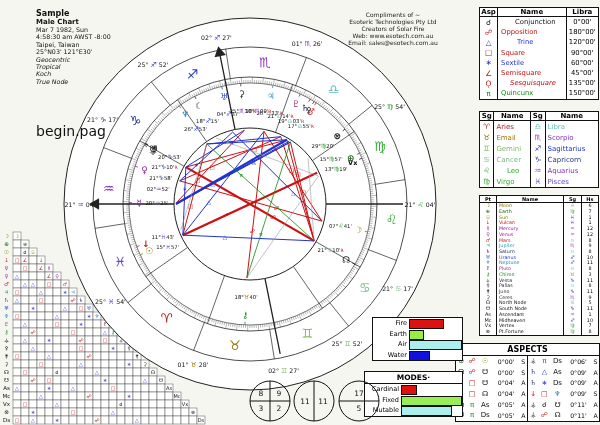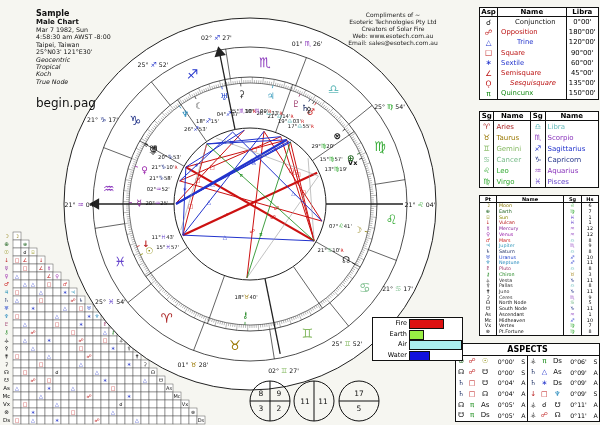--- a/index.html
+++ b/index.html
@@ -6,21 +6,21 @@
   .page{width:600px;height:425px;position:relative;background:#f6f6f1;
         font-family:"DejaVu Sans",sans-serif;overflow:hidden;}
   .abs{position:absolute;}
   svg{display:block;}
   
   #info{left:36px;top:9px;width:130px;color:#111;}
   #info .t{font-size:8px;font-weight:bold;}
   #info .st{font-size:7px;font-weight:bold;}
   #info .ln{font-size:6.3px;line-height:7.4px;}
   #info .it{font-size:6.3px;line-height:7.4px;font-style:italic;}
-  #begin{left:36px;top:96px;font-size:12px;color:#111;}
+  #begin{left:36px;top:123px;font-size:14px;color:#111;}
   #compliments{left:328px;top:11px;width:130px;text-align:center;
                font-size:6px;line-height:7px;color:#222;}
   
   .box{background:#fff;border:1px solid #111;}
   table{border-collapse:collapse;width:100%;}
   th,td{padding:0;margin:0;white-space:nowrap;}
   #aspect-table-box{left:479px;top:7px;width:118px;}
   #aspect-table th{font-size:7px;border-bottom:1px solid #111;}
   #aspect-table td{font-size:6.8px;height:10.2px;}
   #aspect-table td.g{text-align:center;font-size:7.5px;}
@@ -1104,39 +1104,39 @@
         </thead>
         <tbody>
           <tr>
             <td class="g" style="color: rgb(170, 34, 34);">♈</td>
             <td class="vline" style="color: rgb(170, 34, 34); padding-left: 2px;">Aries</td>
             <td class="vline g" style="color: rgb(102, 187, 187);">♎</td>
             <td class="vline" style="color: rgb(102, 187, 187); padding-left: 2px;">Libra</td>
           </tr>
           <tr>
             <td class="g" style="color: rgb(153, 119, 0);">♉</td>
-            <td class="vline" style="color: rgb(153, 119, 0); padding-left: 2px;">Taurus</td>
+            <td class="vline" style="color: rgb(153, 119, 0); padding-left: 2px;">Email</td>
             <td class="vline g" style="color: rgb(136, 51, 187);">♏</td>
             <td class="vline" style="color: rgb(136, 51, 187); padding-left: 2px;">Scorpio</td>
           </tr>
           <tr>
             <td class="g" style="color: rgb(136, 187, 102);">♊</td>
             <td class="vline" style="color: rgb(136, 187, 102); padding-left: 2px;">Gemini</td>
             <td class="vline g" style="color: rgb(34, 51, 204);">♐</td>
             <td class="vline" style="color: rgb(34, 51, 204); padding-left: 2px;">Sagittarius</td>
           </tr>
           <tr>
             <td class="g" style="color: rgb(119, 187, 136);">♋</td>
             <td class="vline" style="color: rgb(119, 187, 136); padding-left: 2px;">Cancer</td>
             <td class="vline g" style="color: rgb(34, 51, 136);">♑</td>
             <td class="vline" style="color: rgb(34, 51, 136); padding-left: 2px;">Capricorn</td>
           </tr>
           <tr>
             <td class="g" style="color: rgb(51, 170, 51);">♌</td>
-            <td class="vline" style="color: rgb(51, 170, 51); padding-left: 2px;">Leo</td>
+            <td class="vline" style="color: rgb(51, 170, 51); padding-left: 2px; text-align: center;">Leo</td>
             <td class="vline g" style="color: rgb(136, 51, 187);">♒</td>
             <td class="vline" style="color: rgb(136, 51, 187); padding-left: 2px;">Aquarius</td>
           </tr>
           <tr>
             <td class="g" style="color: rgb(51, 170, 51);">♍</td>
             <td class="vline" style="color: rgb(51, 170, 51); padding-left: 2px;">Virgo</td>
             <td class="vline g" style="color: rgb(102, 68, 204);">♓</td>
             <td class="vline" style="color: rgb(102, 68, 204); padding-left: 2px;">Pisces</td>
           </tr>
         </tbody>
@@ -1398,20 +1398,43 @@
         </div>
         <div class="brow">
           <span class="lbl">Water</span>
           <div class="barwrap">
             <div class="bar" style="width: 36%; background: rgb(17, 17, 221);"></div>
           </div>
         </div>
       </div>
   </div>
 
+  <div id="modes-box" class="abs box statbox">
+    <div class="title">MODES·</div>
+    <div id="modes-rows">
+        <div class="brow">
+          <span class="lbl">Cardinal</span>
+          <div class="barwrap">
+            <div class="bar" style="width: 23%; background: rgb(221, 17, 17);"></div>
+          </div>
+        </div>
+        <div class="brow">
+          <span class="lbl">Fixed</span>
+          <div class="barwrap">
+            <div class="bar" style="width: 97%; background: rgb(153, 238, 85);"></div>
+          </div>
+        </div>
+        <div class="brow">
+          <span class="lbl">Mutable</span>
+          <div class="barwrap">
+            <div class="bar" style="width: 80%; background: rgb(170, 238, 238);"></div>
+          </div>
+        </div>
+      </div>
+  </div>
 
   <svg id="circles-svg" class="abs" style="left:246px;top:378px;" width="136" height="46">
       <circle stroke="#111" stroke-width="1" fill="none" cx="24" cy="23" r="20"></circle>
       <line stroke="#111" stroke-width="1" fill="none" x1="4" y1="23" x2="44" y2="23"></line>
       <line stroke="#111" stroke-width="1" fill="none" x1="24" y1="3" x2="24" y2="43"></line>
       <text x="15" y="18" text-anchor="middle" font-size="7.5" fill="#111">8</text>
       <text x="33" y="18" text-anchor="middle" font-size="7.5" fill="#111">9</text>
       <text x="15" y="33" text-anchor="middle" font-size="7.5" fill="#111">3</text>
       <text x="33" y="33" text-anchor="middle" font-size="7.5" fill="#111">2</text>
       <circle stroke="#111" stroke-width="1" fill="none" cx="68" cy="23" r="20"></circle>

